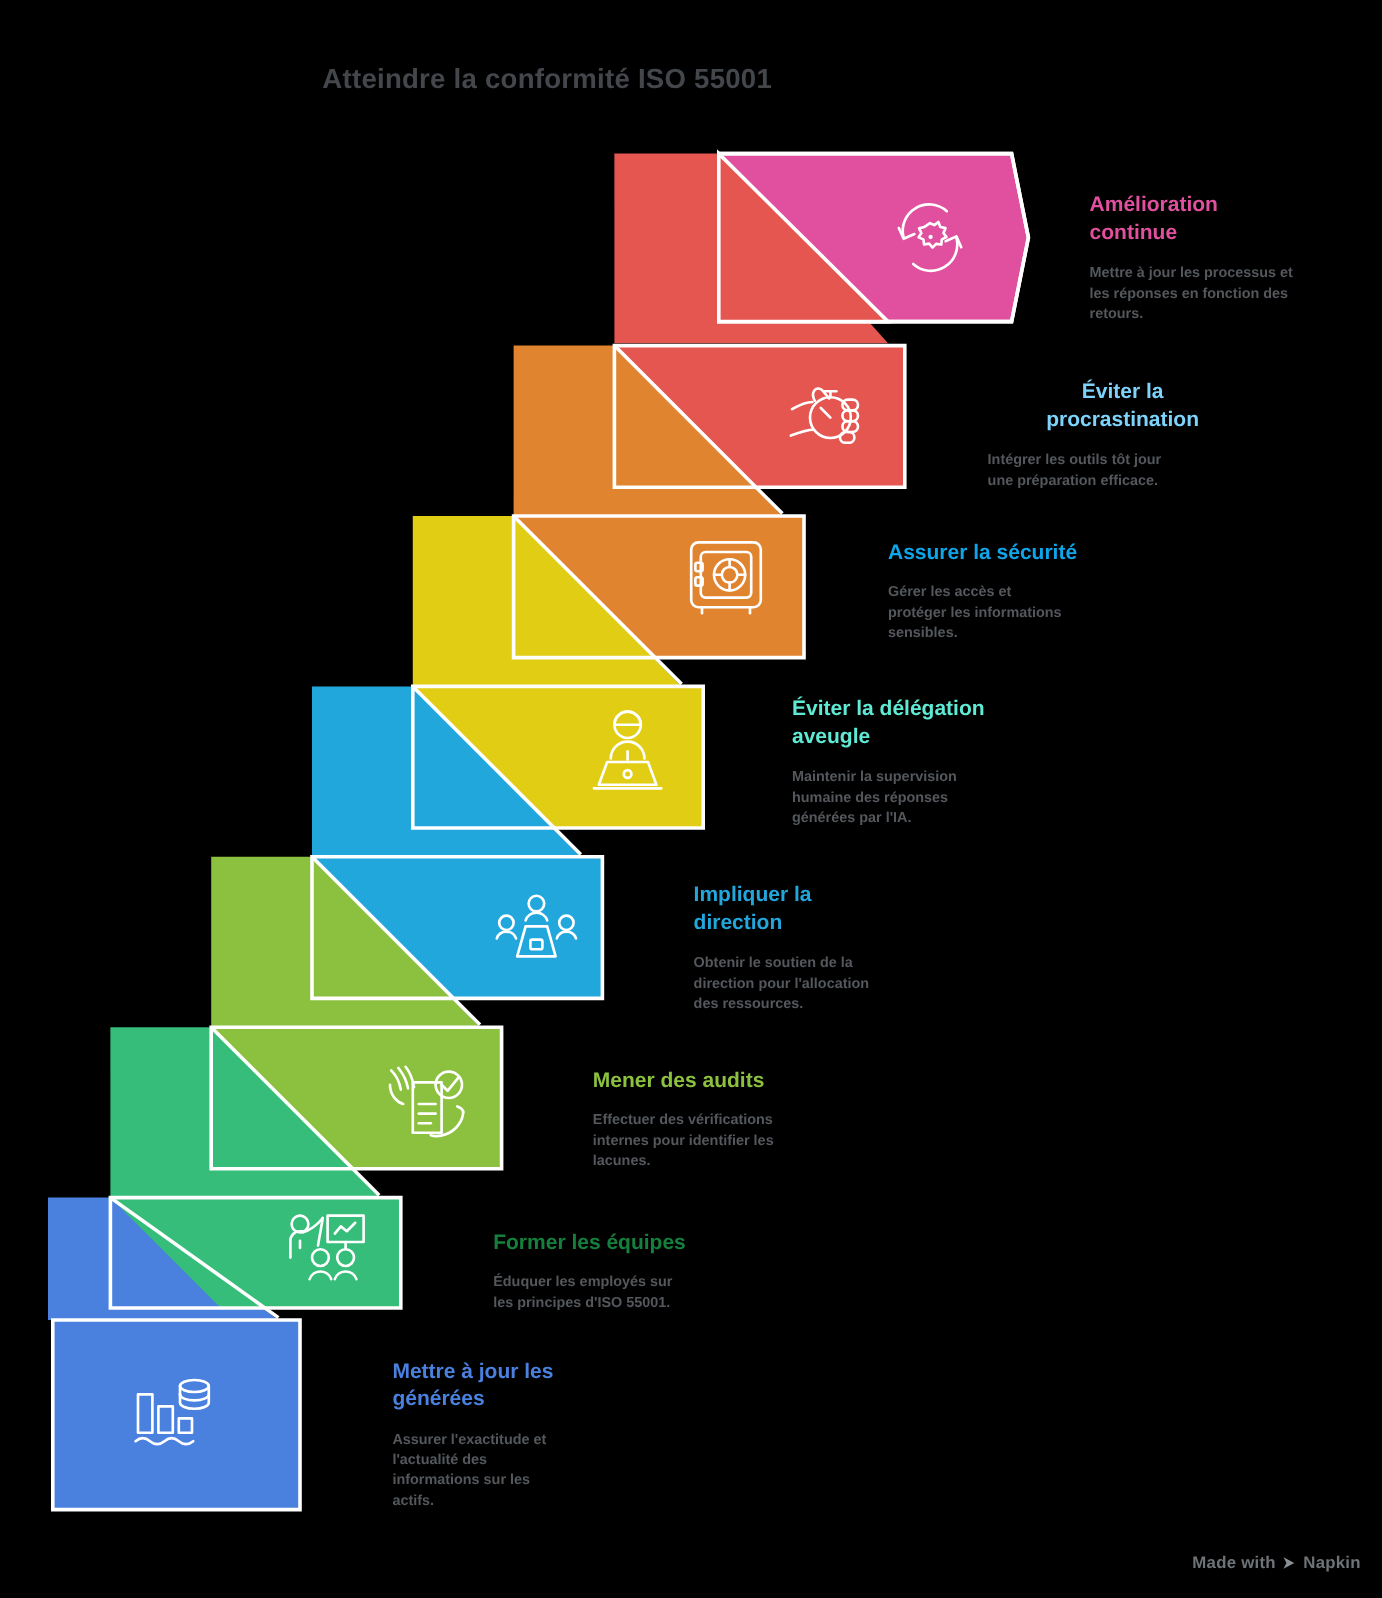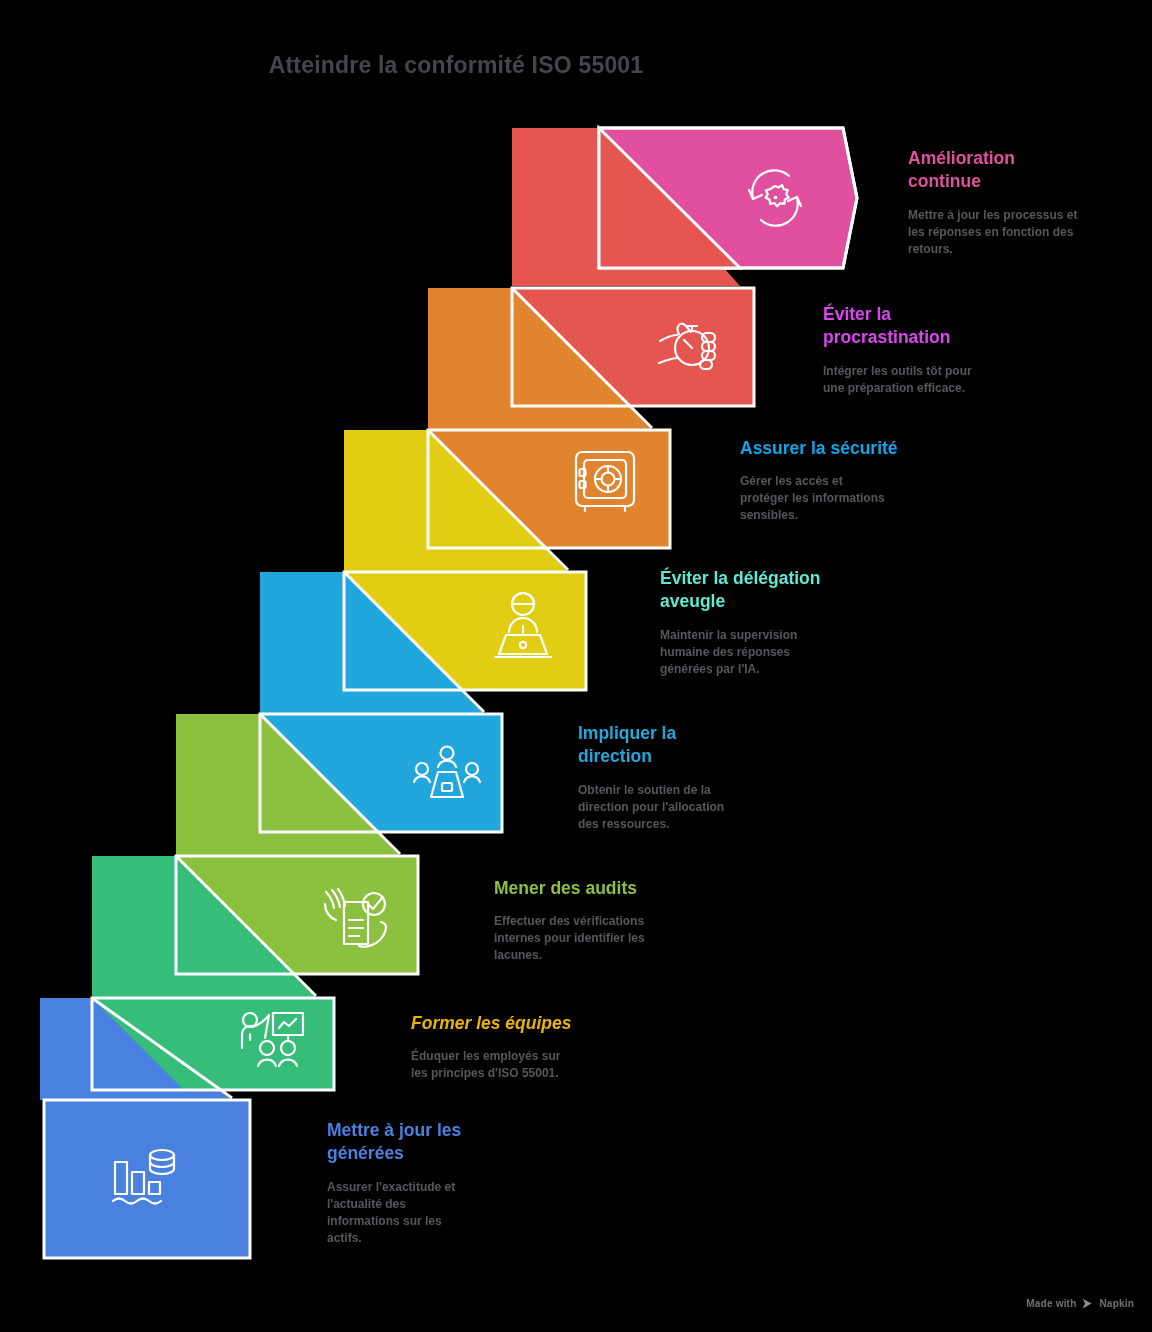--- a/index.html
+++ b/index.html
@@ -39,36 +39,36 @@
     height: 1332px;
     pointer-events: none;
   }
   .txt {
     position: absolute;
   }
   .step-title {
     font-size: 17.5px;
     font-weight: bold;
     line-height: 1.33;
-    margin: 2px 0 13px 0;
+    margin: 14px 0 13px 0;
     white-space: pre-line;
   }
   .step-desc {
     font-size: 12px;
     font-weight: bold;
     line-height: 1.42;
     color: #54585c;
     margin: 0;
     white-space: pre-line;
   }
   #watermark {
     position: absolute;
     right: 18px;
     bottom: 22px;
-    font-size: 10px;
+    font-size: 14px;
     font-weight: bold;
     color: #6e7378;
     display: flex;
     align-items: center;
     gap: 5px;
     letter-spacing: .2px;
   }
   #watermark .napkin-mark {
     display: inline-block;
     width: 13px;
@@ -255,23 +255,23 @@
 
   <div class="txt" style="left:908px; top:145px; width:225px;">
     <p class="step-title" style="color:#e0509f;">Amélioration
 continue</p>
     <p class="step-desc">Mettre à jour les processus et
 les réponses en fonction des
 retours.</p>
   </div>
 
   <div class="txt" style="left:823px; top:301px; width:225px;">
-    <p class="step-title" style="color:#d946ef;">Éviter la
+    <p class="step-title" style="color:#7dd3fc;text-align:center;">Éviter la
 procrastination</p>
-    <p class="step-desc">Intégrer les outils tôt pour
+    <p class="step-desc">Intégrer les outils tôt jour
 une préparation efficace.</p>
   </div>
 
   <div class="txt" style="left:740px; top:435px; width:225px;">
     <p class="step-title" style="color:#0ea5e9;">Assurer la sécurité</p>
     <p class="step-desc">Gérer les accès et
 protéger les informations
 sensibles.</p>
   </div>
 
@@ -292,21 +292,21 @@
   </div>
 
   <div class="txt" style="left:494px; top:875px; width:225px;">
     <p class="step-title" style="color:#8cc13f;">Mener des audits</p>
     <p class="step-desc">Effectuer des vérifications
 internes pour identifier les
 lacunes.</p>
   </div>
 
   <div class="txt" style="left:411px; top:1010px; width:225px;">
-    <p class="step-title" style="color:#eab308;font-style:italic;">Former les équipes</p>
+    <p class="step-title" style="color:#15803d;">Former les équipes</p>
     <p class="step-desc">Éduquer les employés sur
 les principes d'ISO 55001.</p>
   </div>
 
   <div class="txt" style="left:327px; top:1117px; width:225px;">
     <p class="step-title" style="color:#4a81df;">Mettre à jour les
 générées</p>
     <p class="step-desc">Assurer l'exactitude et
 l'actualité des
 informations sur les

